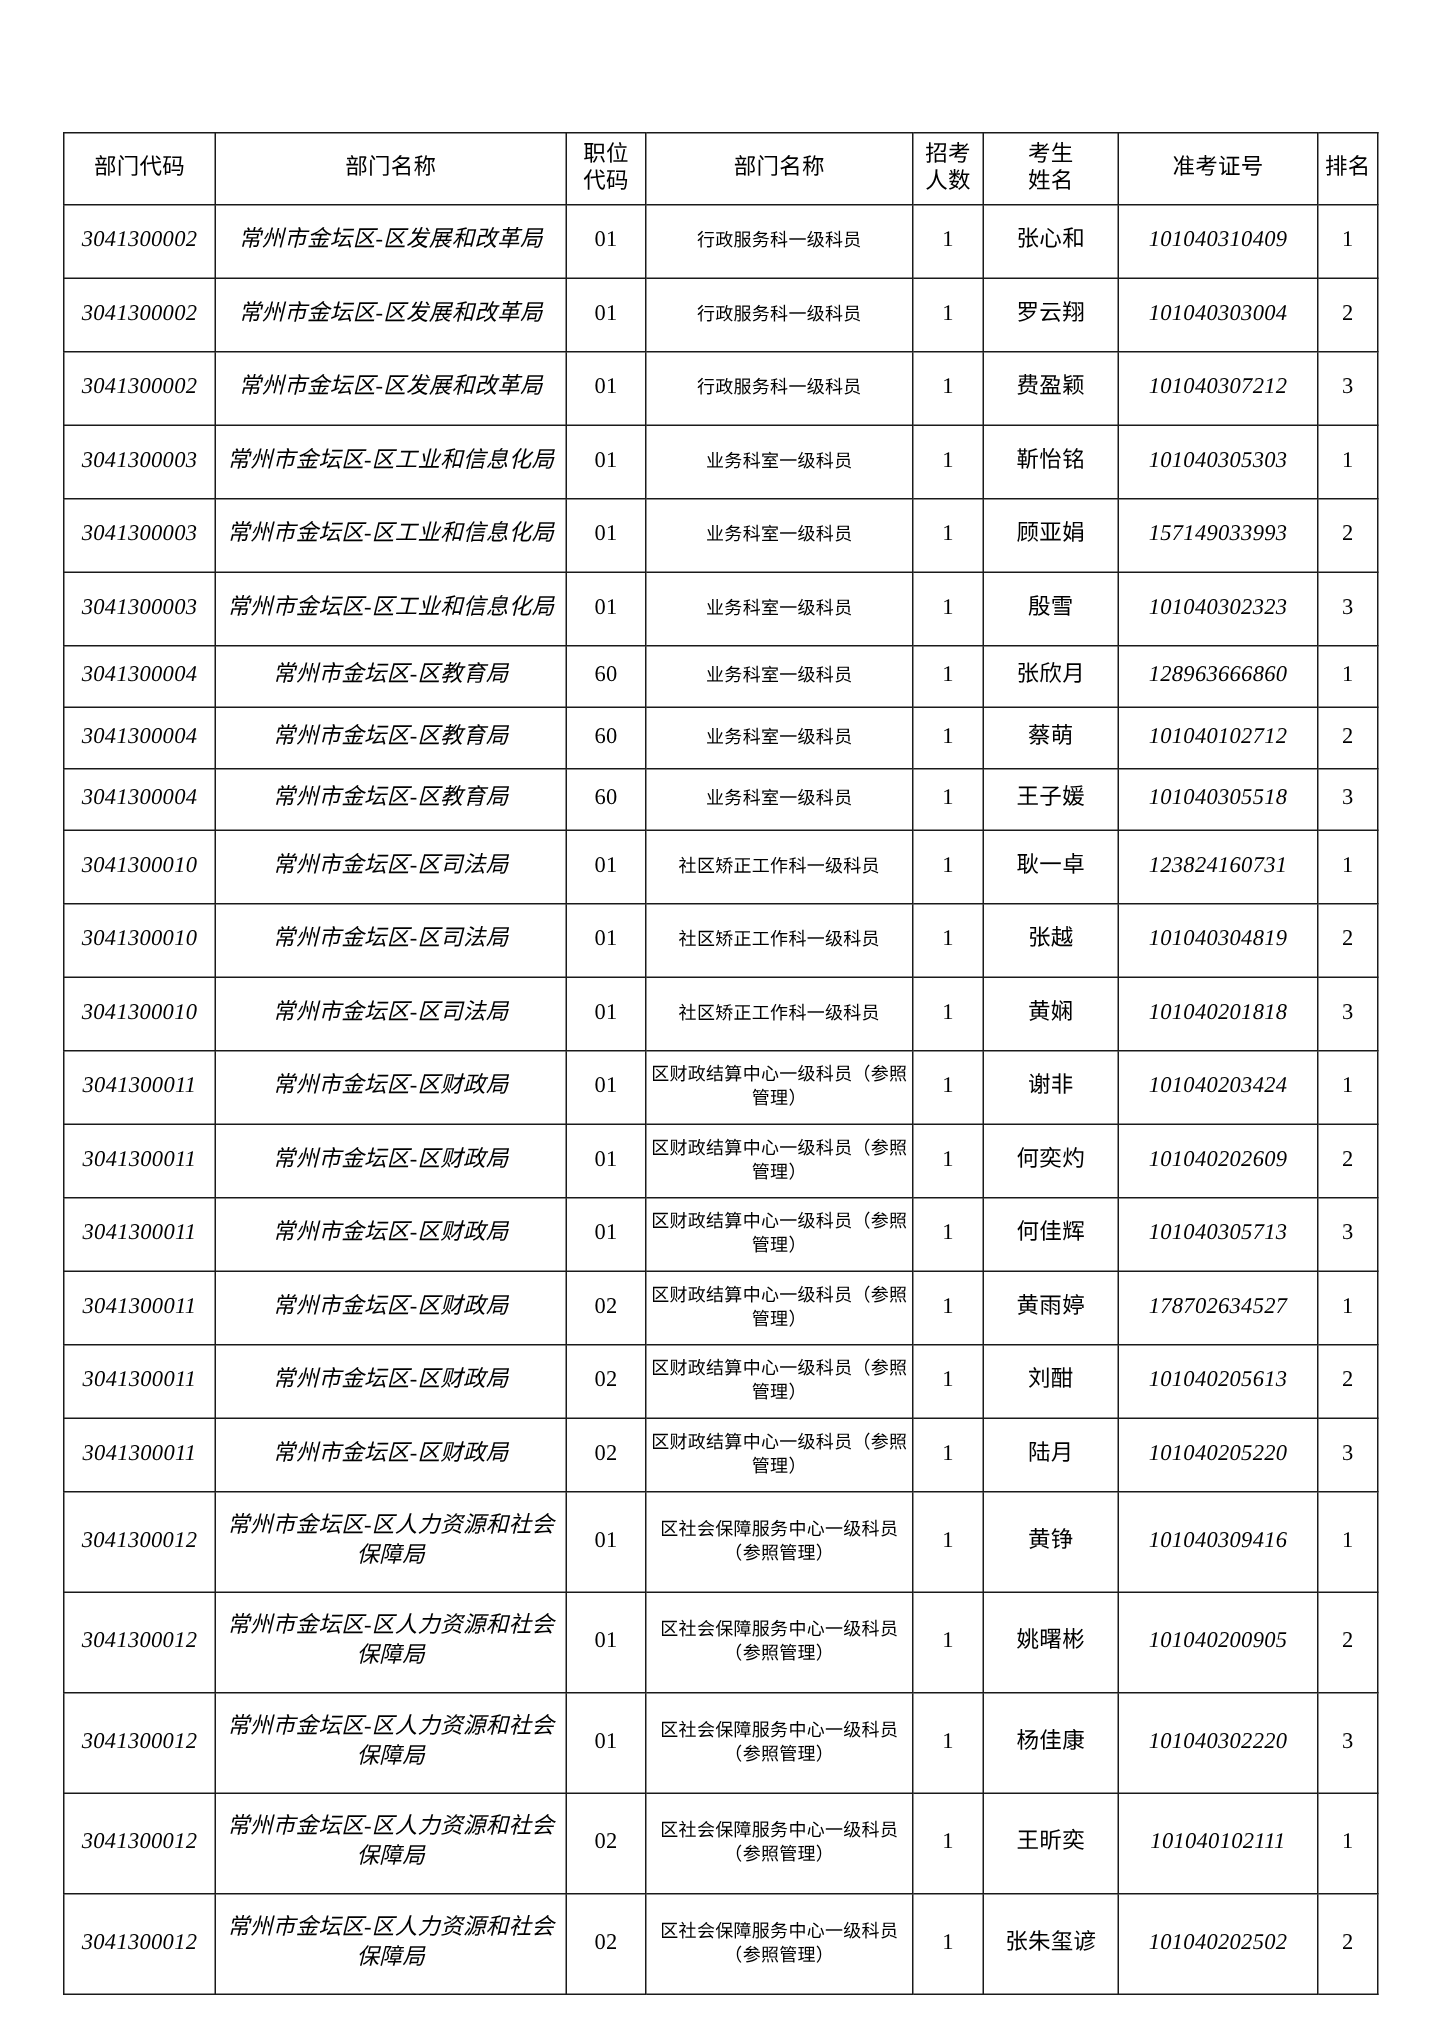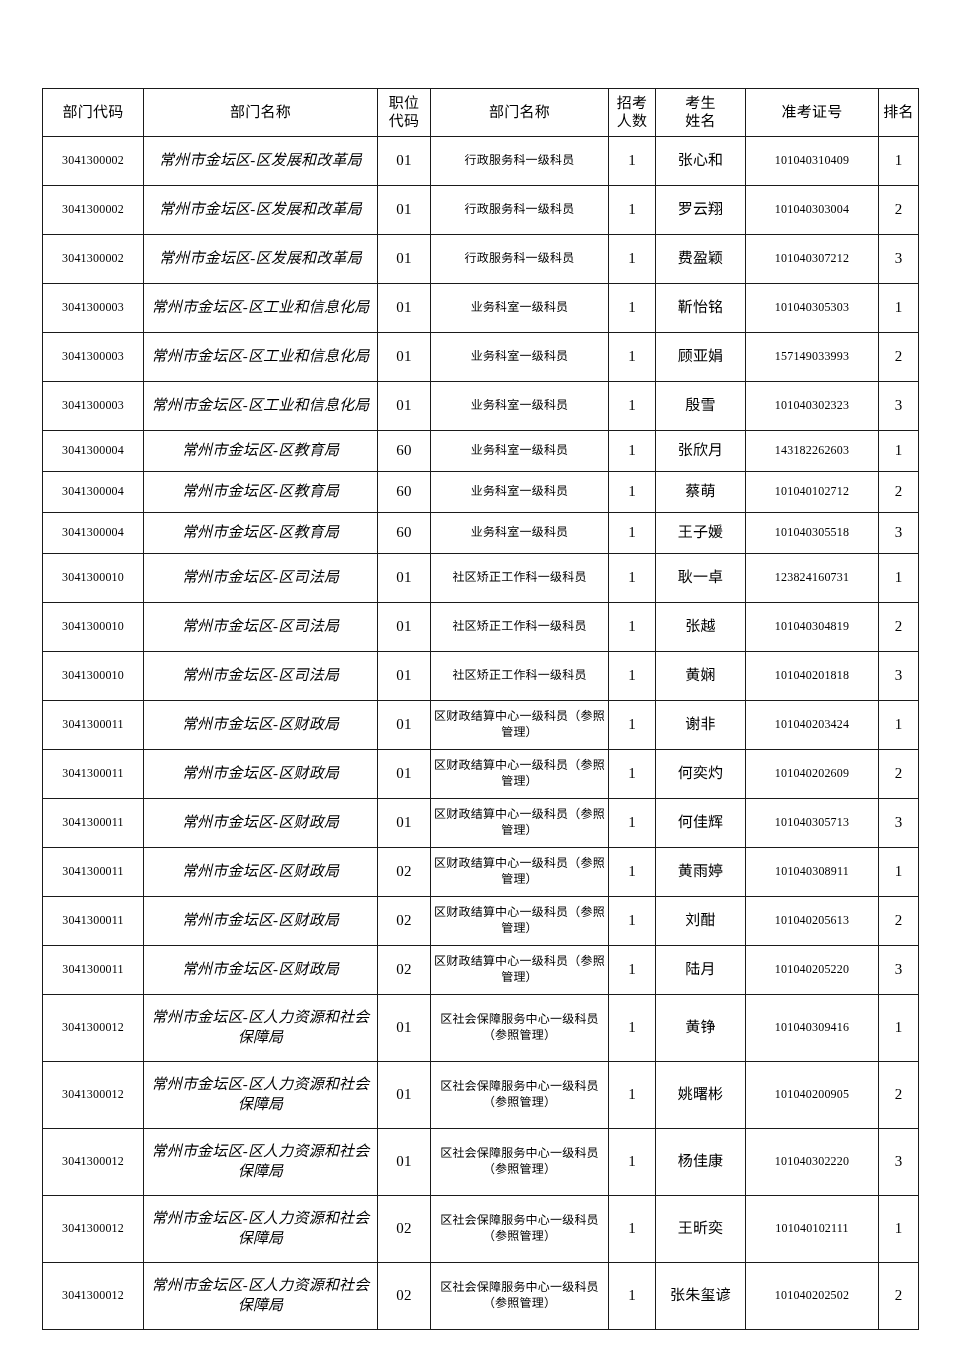--- a/index.html
+++ b/index.html
@@ -63,23 +63,24 @@
   col.c-dept-name  { width: 234px; }
   col.c-pos-code   { width: 53px;  }
   col.c-pos-name   { width: 178px; }
   col.c-hire-num   { width: 47px;  }
   col.c-cand-name  { width: 90px;  }
   col.c-admit-no   { width: 133px; }
   col.c-rank       { width: 40px;  }
 
   td.dept-code,
   td.admit-no {
-    font-size: 12px;
+    font-size: 15px;
     letter-spacing: 0.1px;
     white-space: nowrap;
+    font-style: italic;
   }
   td.pos-code,
   td.hire-num,
   td.rank-no {
     font-size: 15px;
     white-space: nowrap;
   }
   td.cand-name {
     font-size: 15px;
     white-space: nowrap;
@@ -212,21 +213,21 @@
             <td class="admit-no">101040302323</td>
             <td class="rank-no">3</td>
           </tr>
           <tr class="h-1">
             <td class="dept-code">3041300004</td>
             <td class="dept-name">常州市金坛区-区教育局</td>
             <td class="pos-code">60</td>
             <td class="pos-name">业务科室一级科员</td>
             <td class="hire-num">1</td>
             <td class="cand-name">张欣月</td>
-            <td class="admit-no">143182262603</td>
+            <td class="admit-no">128963666860</td>
             <td class="rank-no">1</td>
           </tr>
           <tr class="h-1">
             <td class="dept-code">3041300004</td>
             <td class="dept-name">常州市金坛区-区教育局</td>
             <td class="pos-code">60</td>
             <td class="pos-name">业务科室一级科员</td>
             <td class="hire-num">1</td>
             <td class="cand-name">蔡萌</td>
             <td class="admit-no">101040102712</td>
@@ -302,21 +303,21 @@
             <td class="admit-no">101040305713</td>
             <td class="rank-no">3</td>
           </tr>
           <tr class="h-2">
             <td class="dept-code">3041300011</td>
             <td class="dept-name">常州市金坛区-区财政局</td>
             <td class="pos-code">02</td>
             <td class="pos-name">区财政结算中心一级科员（参照管理）</td>
             <td class="hire-num">1</td>
             <td class="cand-name">黄雨婷</td>
-            <td class="admit-no">101040308911</td>
+            <td class="admit-no">178702634527</td>
             <td class="rank-no">1</td>
           </tr>
           <tr class="h-2">
             <td class="dept-code">3041300011</td>
             <td class="dept-name">常州市金坛区-区财政局</td>
             <td class="pos-code">02</td>
             <td class="pos-name">区财政结算中心一级科员（参照管理）</td>
             <td class="hire-num">1</td>
             <td class="cand-name">刘酣</td>
             <td class="admit-no">101040205613</td>

